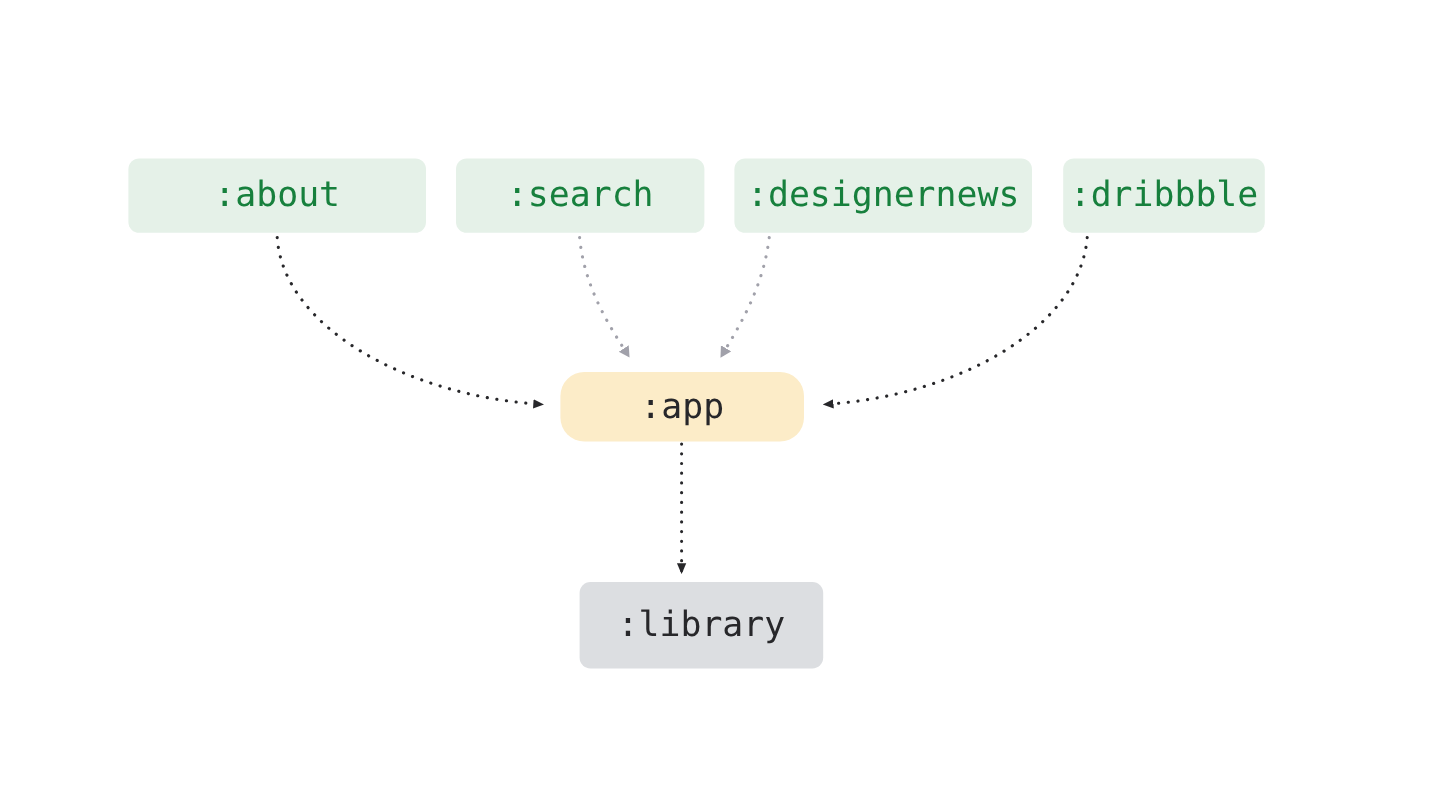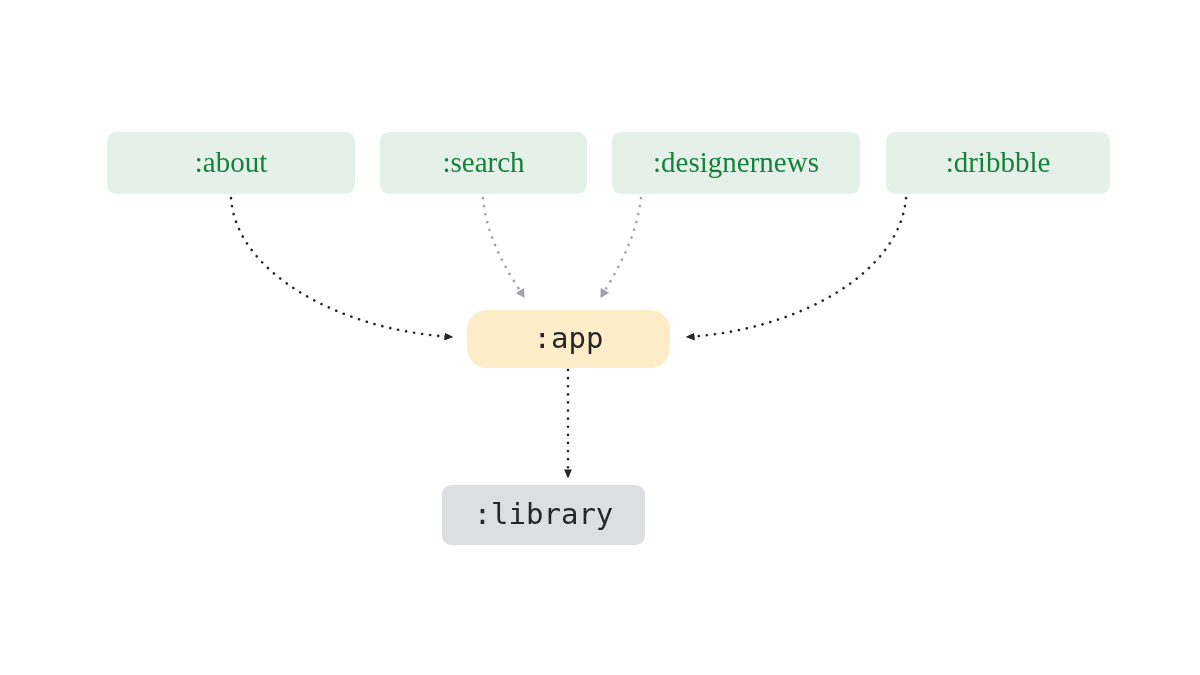--- a/index.html
+++ b/index.html
@@ -40,21 +40,20 @@
     z-index: 2;
   }
   .node-label {
     display: block;
     line-height: 1;
     padding-bottom: 2px;
   }
   .node-source {
     background: #e5f1e8;
     color: #17803d;
-    font-family: Liberation Serif, serif;
   }
   .node-app {
     background: #fcecc8;
     color: #27272a;
     border-radius: 20px;
   }
   .node-library {
     background: #dcdee1;
     color: #27272a;
   }
@@ -90,25 +89,25 @@
   </div>
 
   <div class="node node-source" style="left:612px; top:132px; width:248px; height:62px;">
     <span class="node-label">:designernews</span>
   </div>
 
   <div class="node node-source" style="left:380px; top:132px; width:207px; height:62px;">
     <span class="node-label">:search</span>
   </div>
 
-  <div class="node node-source" style="left:886px; top:132px; width:224px; height:62px;">
+  <div class="node node-source" style="left:886px; top:132px; width:168px; height:62px;">
     <span class="node-label">:dribbble</span>
   </div>
 
   <div class="node node-app" style="left:467px; top:310px; width:203px; height:58px;">
     <span class="node-label">:app</span>
   </div>
 
-  <div class="node node-library" style="left:442px; top:485px; width:203px; height:60px;">
+  <div class="node node-library" style="left:483px; top:485px; width:203px; height:72px;">
     <span class="node-label">:library</span>
   </div>
 
 </div>
 
 </body></html>

